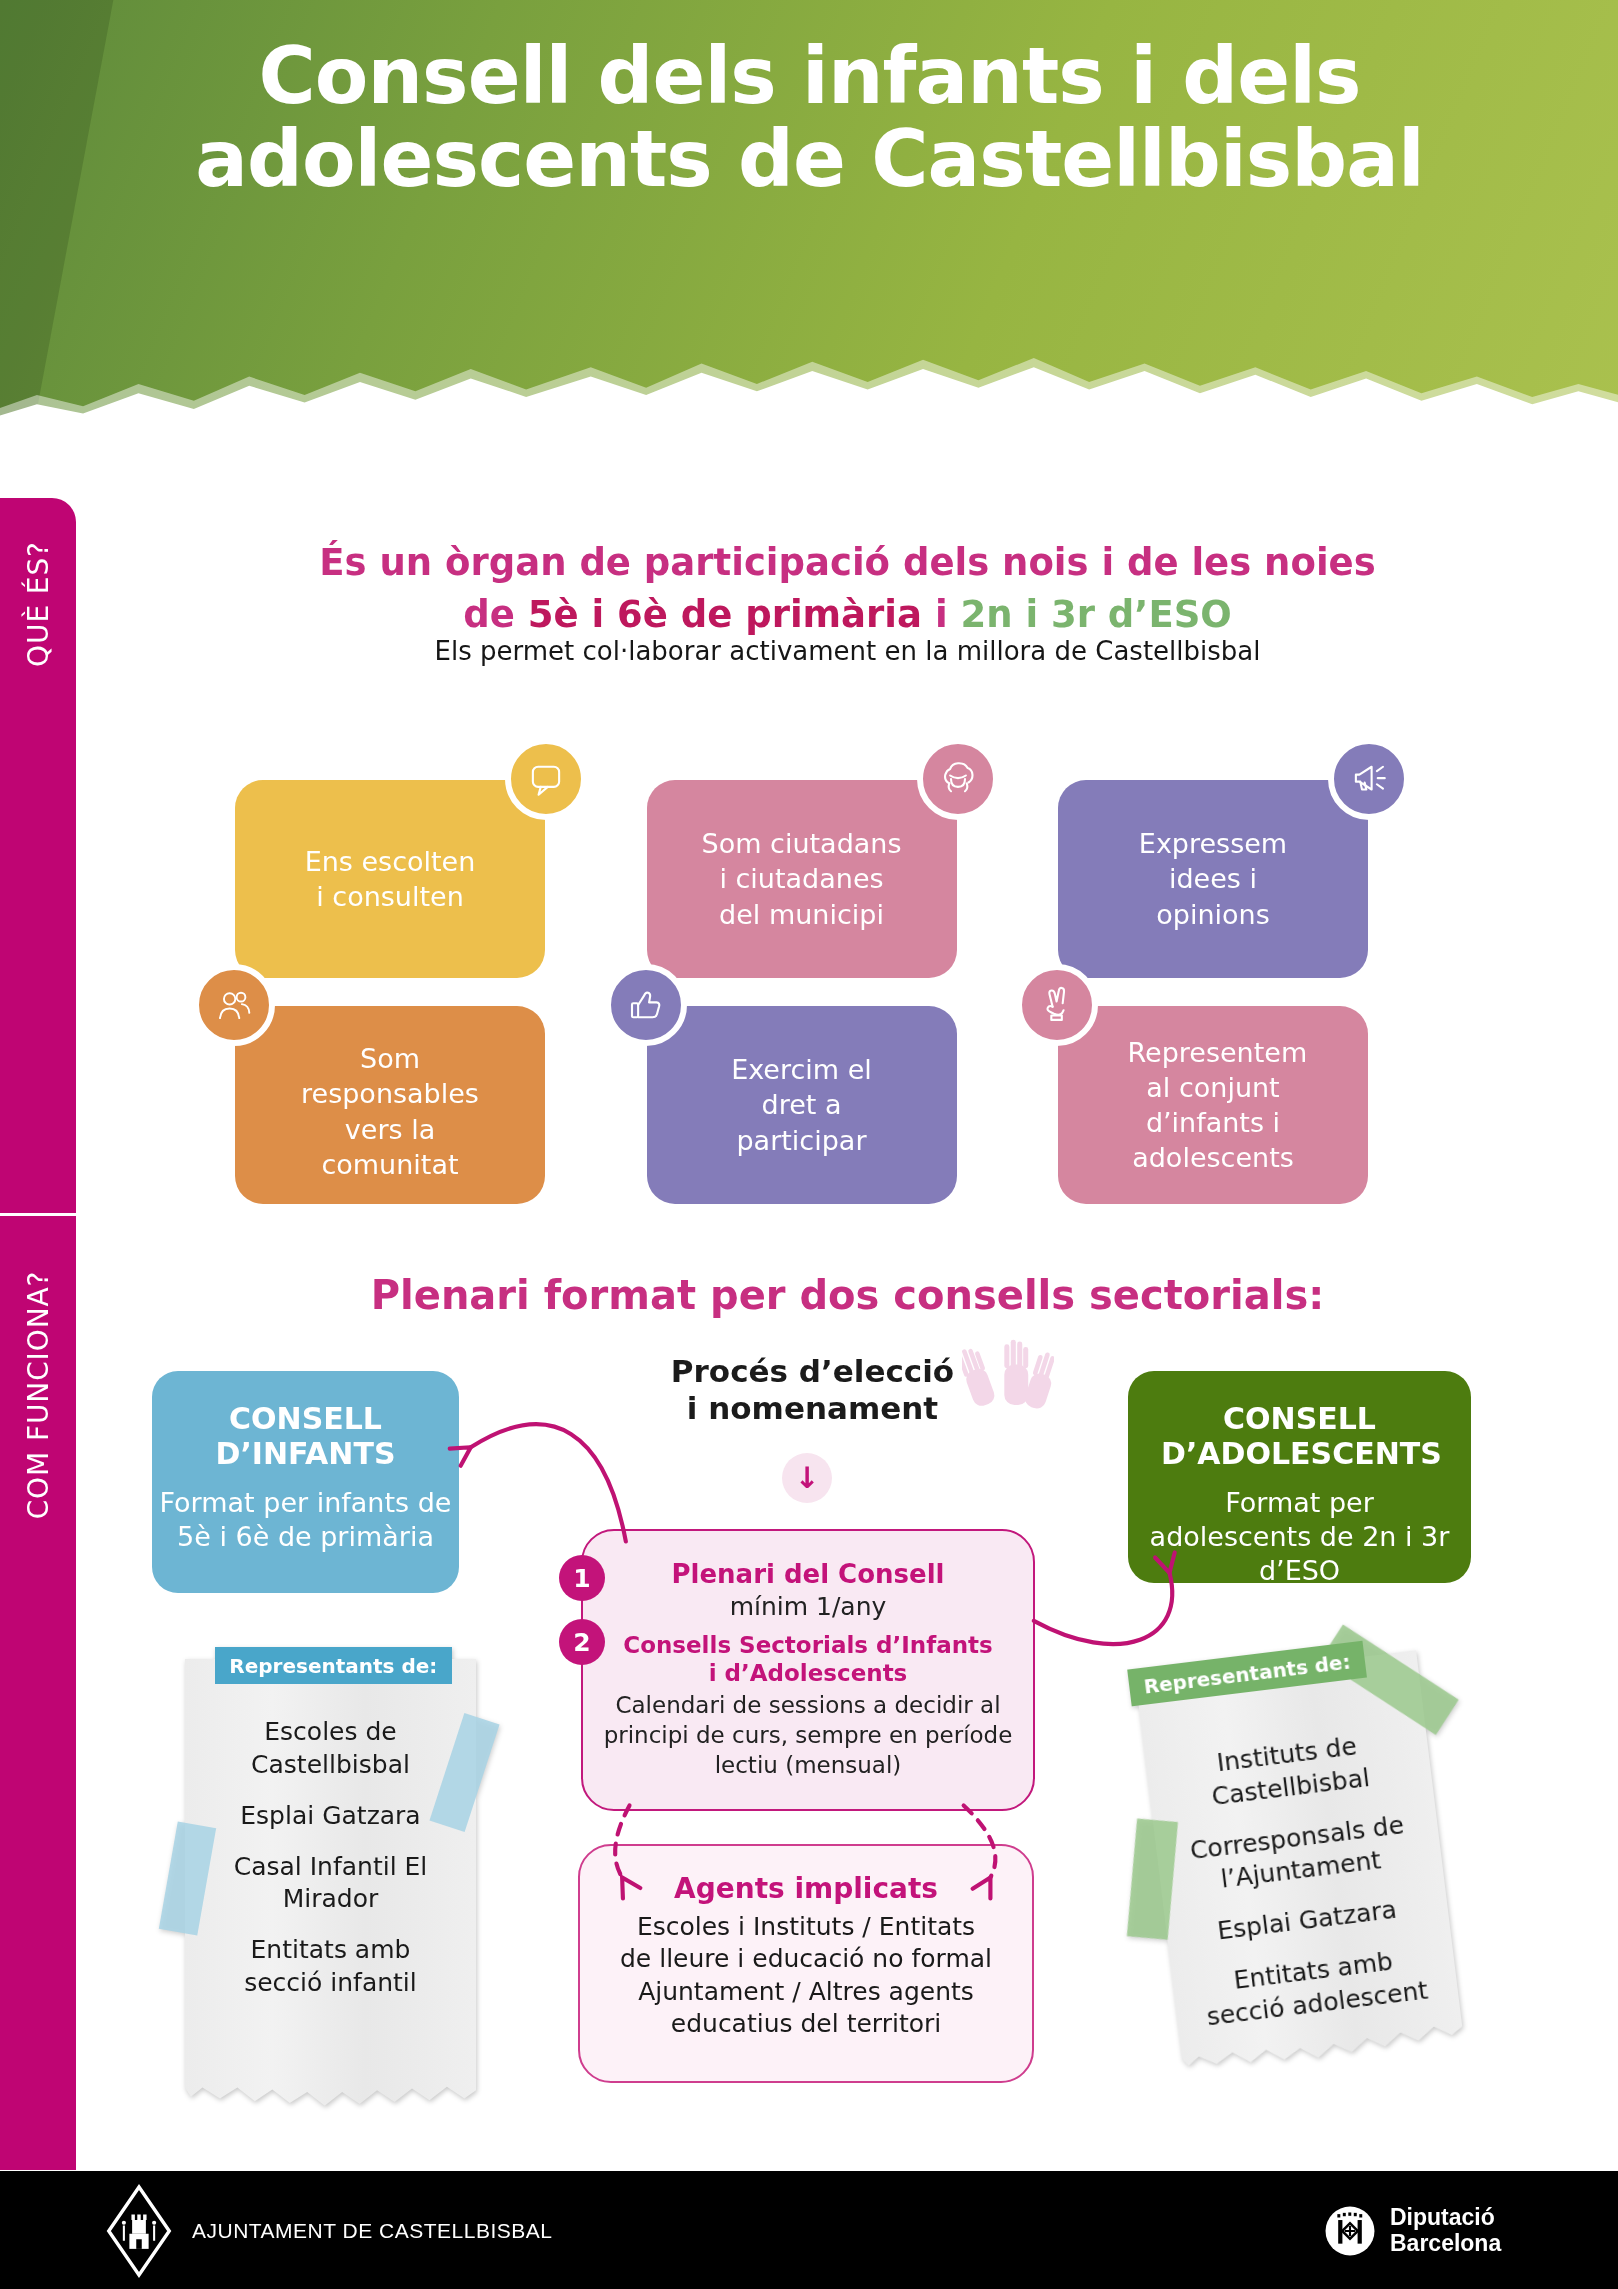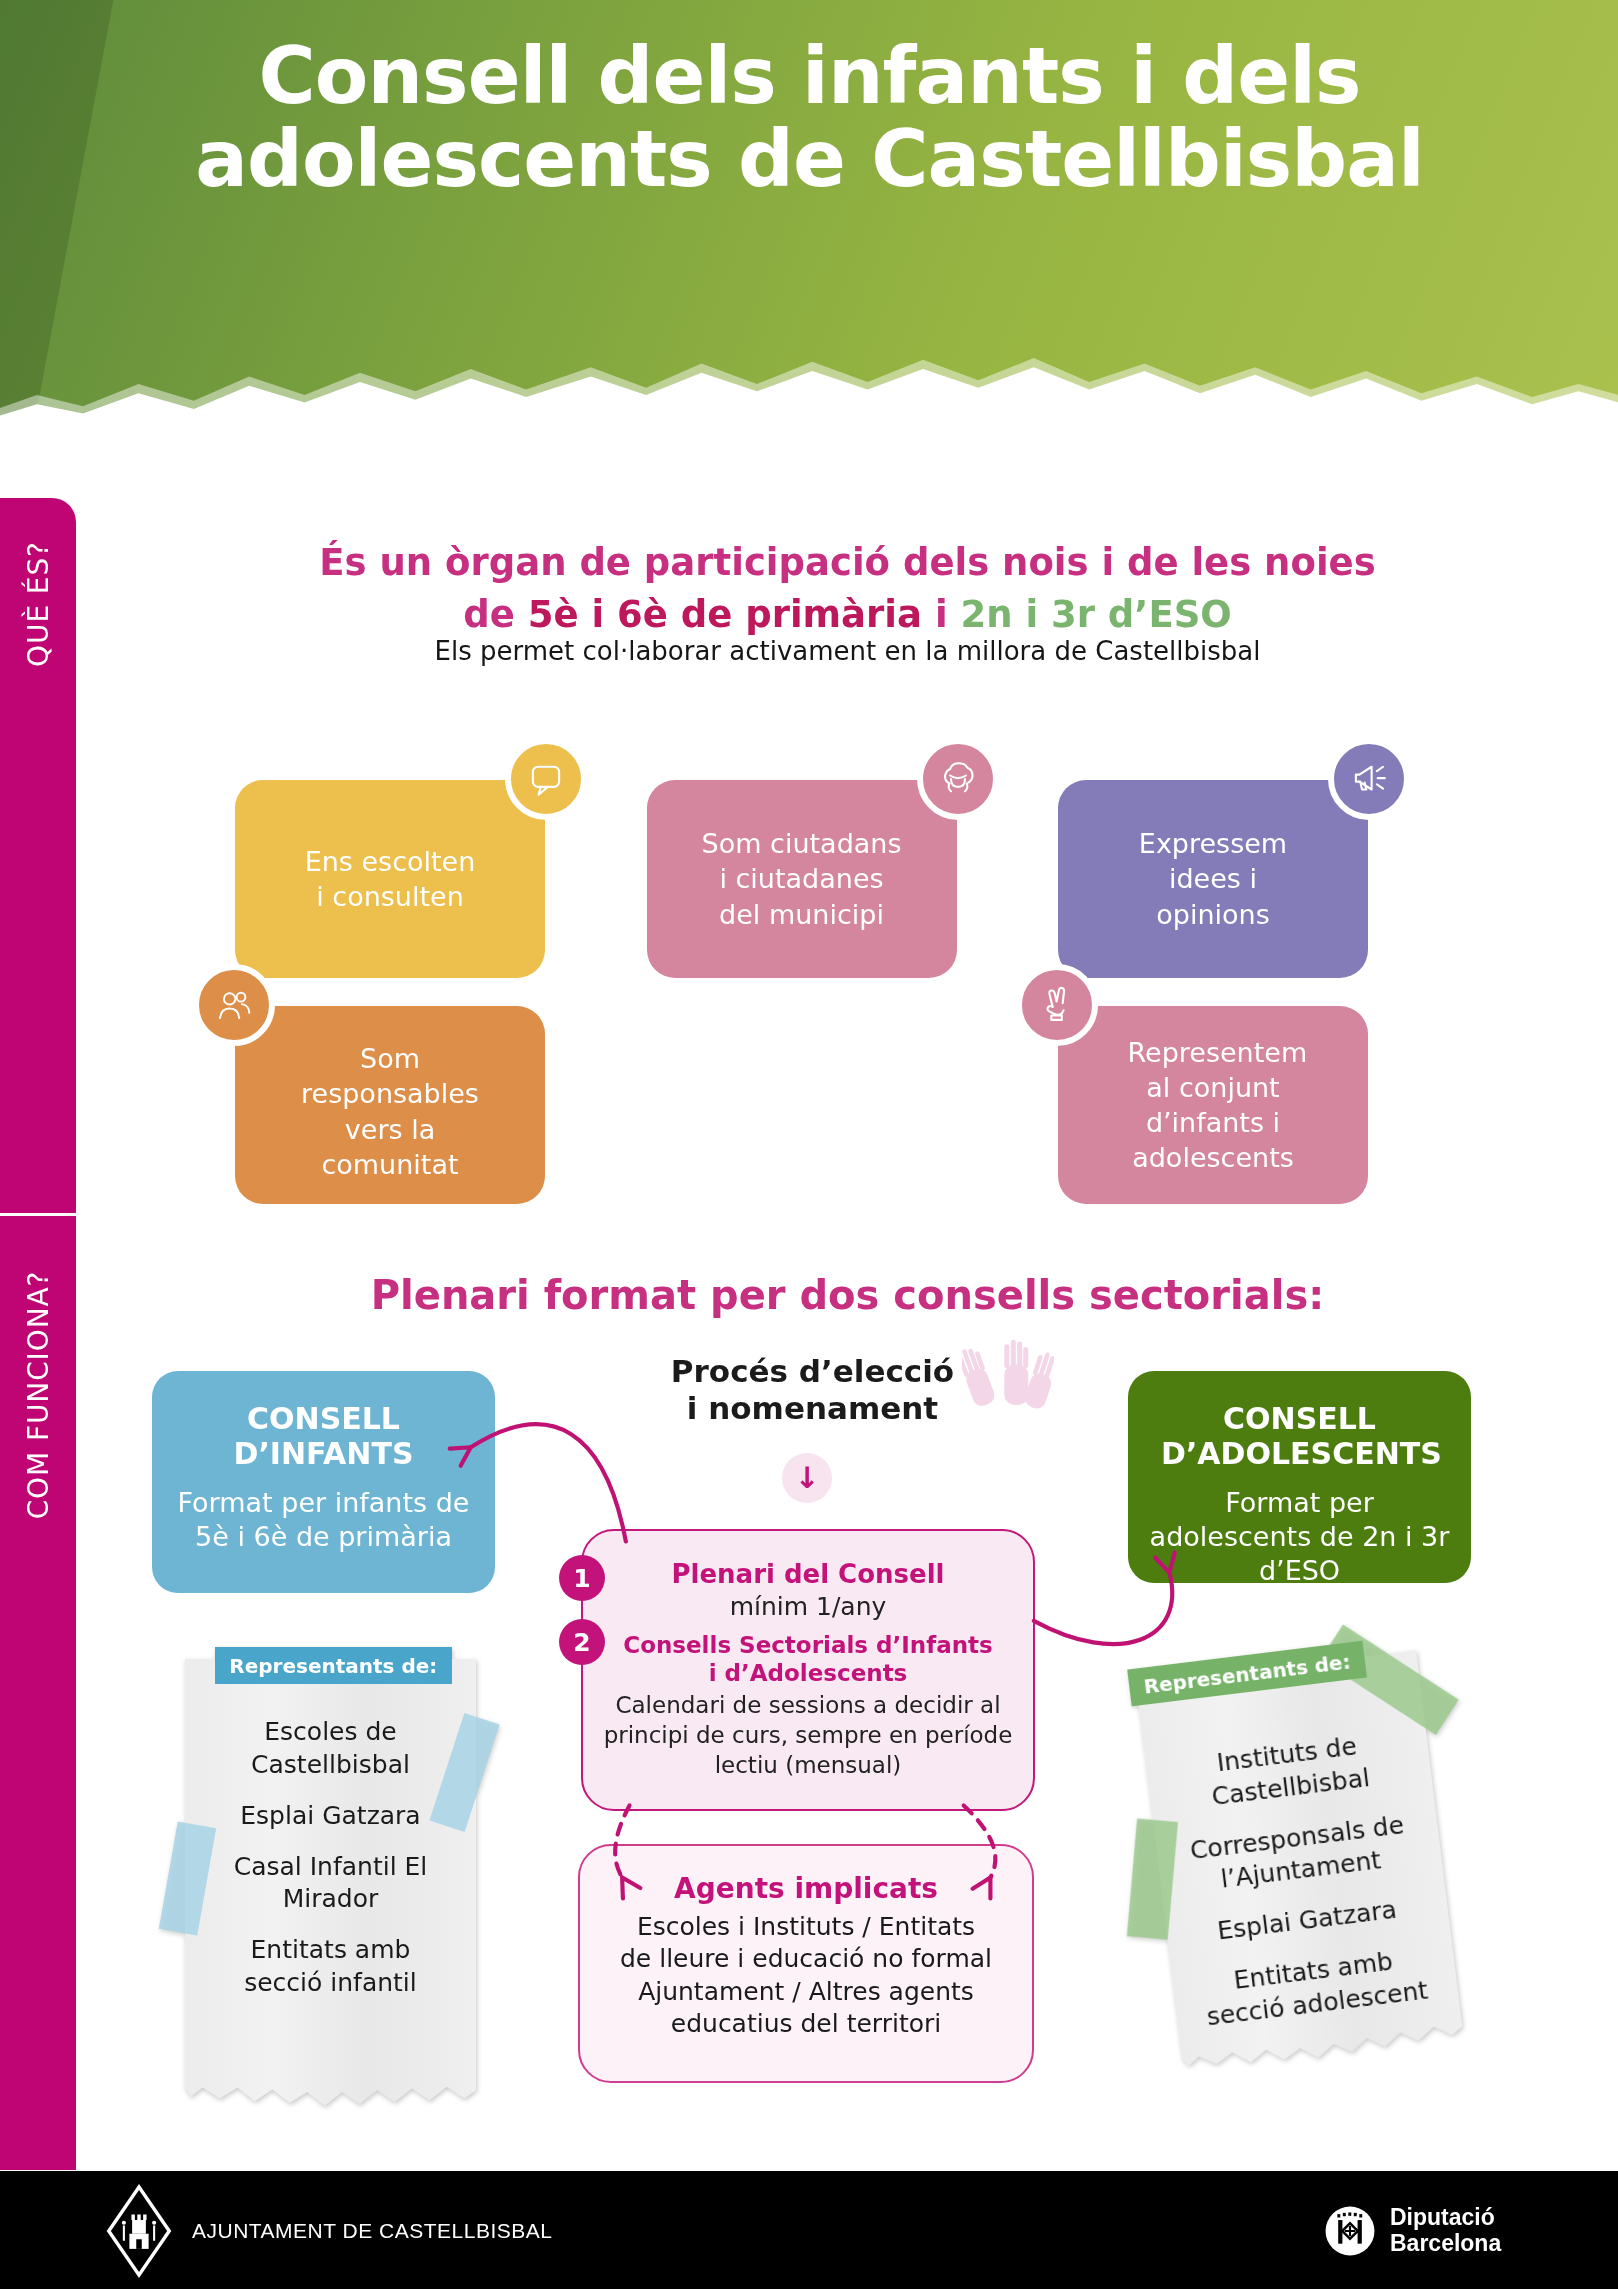--- a/index.html
+++ b/index.html
@@ -53,21 +53,21 @@
   .badge.tl{top:-42px;left:-42px;}
   .badge svg{width:42px;height:42px;}
 
   
   .how-heading{position:absolute;left:76px;top:1272px;width:1543px;text-align:center;
                color:#c72f81;font-size:40px;font-weight:600;}
   .cbox{position:absolute;border-radius:26px;color:#fff;text-align:center;box-sizing:border-box;
         padding-top:29.5px;}
   .cbox .ctitle{font-size:30px;font-weight:800;line-height:1.18;margin:0 auto;max-width:277px;}
   .cbox .cbody{font-size:27px;line-height:1.25;margin:14.8px auto 0;}
-  .cbox.blue{left:152px;top:1371px;width:343px;height:222px;background:#6db5d3;}
+  .cbox.blue{left:152px;top:1371px;width:307px;height:222px;background:#6db5d3;}
   .cbox.blue .cbody{max-width:297px;}
   .cbox.green{left:1128px;top:1371px;width:343px;height:212px;background:#4d7c0f;}
   .cbox.green .cbody{max-width:310px;}
 
   .process-title{position:absolute;left:637px;top:1353px;width:351px;text-align:center;
                  color:#1b1b1b;font-size:31px;font-weight:800;line-height:1.2;}
   .hands{position:absolute;left:962px;top:1333px;}
   .down-circle{position:absolute;left:782px;top:1453px;width:50px;height:50px;border-radius:50%;
                background:#f7e4ef;color:#c3137a;display:flex;align-items:center;
                justify-content:center;font-size:29.5px;font-weight:800;}
@@ -198,20 +198,29 @@
         <span class="txt w195">Som responsables vers la comunitat</span>
         <span class="badge tl c-orange">
           <svg viewBox="0 0 48 48" fill="none" stroke="#fff" stroke-width="2.2" stroke-linecap="round" stroke-linejoin="round">
             <circle cx="19" cy="17" r="6.5"></circle>
             <path d="M8 39 q1 -11 11 -11 q10 0 11 11"></path>
             <circle cx="32" cy="15" r="5"></circle>
             <path d="M33 23 q8 1 8.5 10"></path>
           </svg>
         </span>
       </div>
+      <div class="fbox c-purple">
+        <span class="txt w160">Exercim el dret a participar</span>
+        <span class="badge tl c-purple">
+          <svg viewBox="0 0 48 48" fill="none" stroke="#fff" stroke-width="2.4" stroke-linecap="round" stroke-linejoin="round">
+            <rect x="8" y="22" width="7" height="16" rx="1.5"></rect>
+            <path d="M15 24 l7 -11 q1.5 -4 4.5 -3 q3 1 2 5.5 L27.5 21 h8.5 q4 0.5 3 4.5 l-2.5 9 q-1 3.5 -5 3.5 H15"></path>
+          </svg>
+        </span>
+      </div>
       <div class="fbox c-pink">
         <span class="txt w185">Representem al conjunt d’infants i adolescents</span>
         <span class="badge tl c-pink">
           <svg viewBox="0 0 48 48" fill="none" stroke="#fff" stroke-width="2.4" stroke-linecap="round" stroke-linejoin="round">
             <path d="M19 26 L15.5 12 q-1 -4 2 -4.5 q3 -0.5 4 3.5 l2 9 l2.5 -12 q0.5 -4 3.5 -3.5 q3 0.5 2.5 4.5 L30.5 22"></path>
             <path d="M19 26 q-4 -2 -5.5 1 q-1.5 3 3 5 l4 2 q7 3 9.5 -1 l1.5 -3"></path>
             <path d="M17.5 36 h12 v5 h-12 z"></path>
           </svg>
         </span>
       </div>

